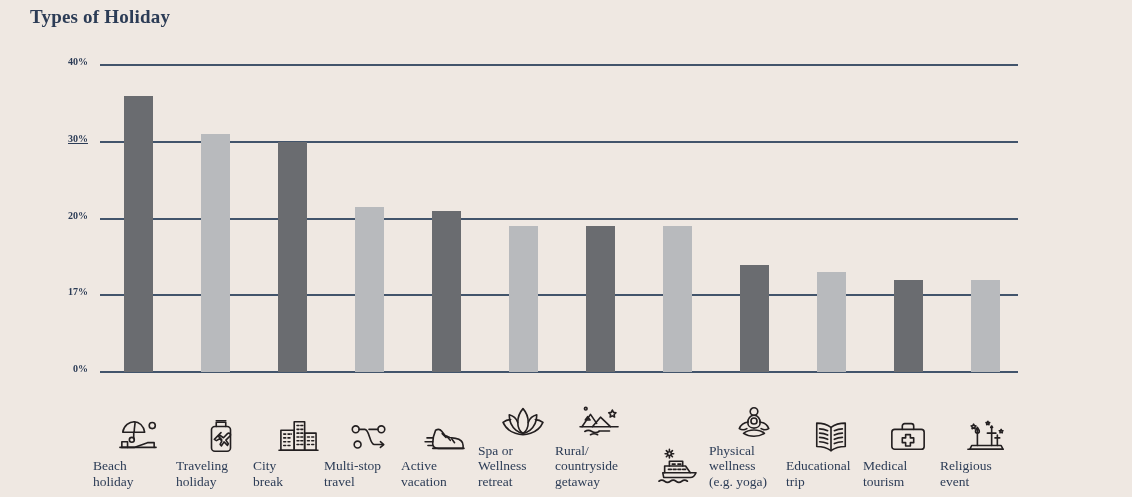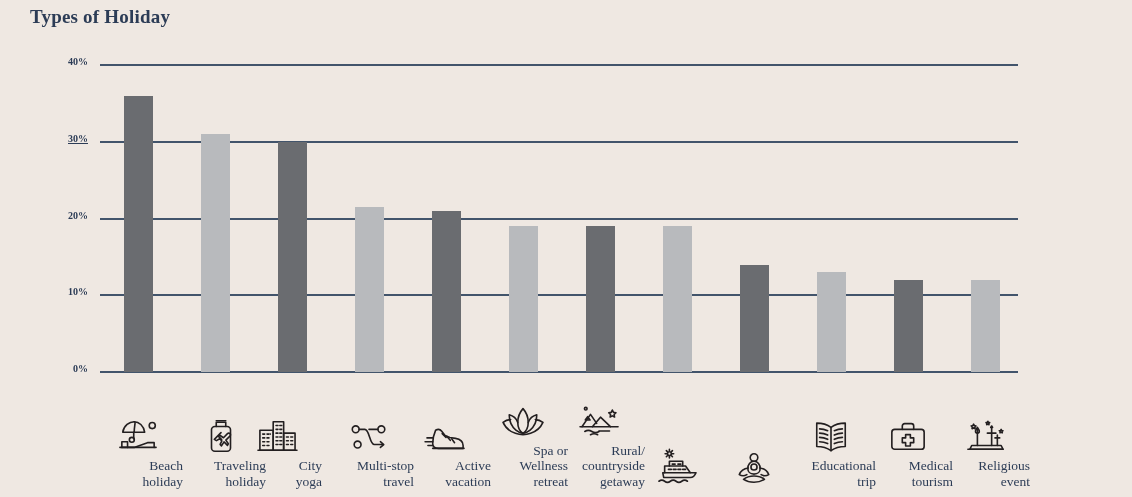--- a/index.html
+++ b/index.html
@@ -66,21 +66,21 @@
     position: absolute;
     width: 29px;
     bottom: 125px; 
   }
 
   
   .cat-col {
     position: absolute;
     bottom: 0;
     width: 92px;
-    text-align: right;
+    text-align: left;
   }
 
   .cat-icon {
     height: 44px;
     display: flex;
     align-items: flex-end;
     justify-content: center;
     margin-bottom: 3px;
   }
 
@@ -113,21 +113,21 @@
         <div class="gridline" style="top: 64px; background: rgb(66, 84, 107);"></div>
         <div class="gridline" style="top: 140.75px; background: rgb(66, 84, 107);"></div>
         <div class="gridline" style="top: 217.5px; background: rgb(66, 84, 107);"></div>
         <div class="gridline" style="top: 294.25px; background: rgb(66, 84, 107);"></div>
         <div class="gridline" style="top: 371px; background: rgb(66, 84, 107);"></div>
       </div>
     <div id="ytick-labels">
         <div class="ytick-label" style="top: 56px;">40%</div>
         <div class="ytick-label" style="top: 132.75px; text-decoration: underline;">30%</div>
         <div class="ytick-label" style="top: 209.5px;">20%</div>
-        <div class="ytick-label" style="top: 286.25px;">10%</div>
+        <div class="ytick-label" style="top: 286.25px;">17%</div>
         <div class="ytick-label" style="top: 363px;">0%</div>
       </div>
     <div id="bars">
         <div class="bar" title="Beach holiday: 36%" style="left: 123.5px; height: 276.3px; bottom: 125px; background: rgb(106, 108, 112);"></div>
         <div class="bar" title="Traveling holiday: 31%" style="left: 200.5px; height: 237.925px; bottom: 125px; background: rgb(184, 186, 189);"></div>
         <div class="bar" title="City break: 30%" style="left: 277.5px; height: 230.25px; bottom: 125px; background: rgb(106, 108, 112);"></div>
         <div class="bar" title="Multi-stop travel: 21.5%" style="left: 354.5px; height: 165.012px; bottom: 125px; background: rgb(184, 186, 189);"></div>
         <div class="bar" title="Active vacation: 21%" style="left: 431.5px; height: 161.175px; bottom: 125px; background: rgb(106, 108, 112);"></div>
         <div class="bar" title="Spa or Wellness retreat: 19%" style="left: 508.5px; height: 145.825px; bottom: 125px; background: rgb(184, 186, 189);"></div>
         <div class="bar" title="Rural/ countryside getaway: 19%" style="left: 585.5px; height: 145.825px; bottom: 125px; background: rgb(106, 108, 112);"></div>
@@ -163,35 +163,35 @@
               <path d="M19 10V5.5h10V10"></path>
               <path d="M19 4h10"></path>
               <path d="M24 16.5l-7 7 2.2 1.4 3.4-2 2.3 2.3-1.8 3.6 1.4 1.6 2.7-4.2 3.6 3.6.9-1.6-2.6-3.9 4.3-4.2c.8-.8.8-1.9 0-2.6-.7-.7-1.8-.7-2.6 0l-4.2 4.3-3.9-2.6-1.6.9 3.6 3.6"></path>
             </svg>
           </div>
           <div class="cat-label">
             <span class="cat-label-line">Traveling</span>
             <span class="cat-label-line">holiday</span>
           </div>
         </div>
-        <div class="cat-col" style="left: 231px; bottom: 8px;">
+        <div class="cat-col" style="left: 252px; bottom: 8px;">
           <div class="cat-icon">
             <svg width="48" height="38" viewBox="0 0 48 40" fill="none" stroke="#231f20" stroke-width="1.7" stroke-linecap="round" stroke-linejoin="round">
               <rect x="6" y="14" width="14" height="21"></rect>
               <rect x="20" y="5" width="11" height="30"></rect>
               <rect x="31" y="17" width="12" height="18"></rect>
               <path d="M9 18h2M13.5 18h2M17 18h0M9 22h2M13.5 22h2M9 26h2M13.5 26h2M9 30h2M13.5 30h2"></path>
               <path d="M23 9h2M27 9h2M23 13h2M27 13h2M23 17h2M27 17h2M23 21h2M27 21h2M23 25h2M27 25h2M23 29h2M27 29h2"></path>
               <path d="M34 21h2M38.5 21h2M34 25h2M38.5 25h2M34 29h2M38.5 29h2"></path>
               <path d="M4 35h41"></path>
             </svg>
           </div>
           <div class="cat-label">
             <span class="cat-label-line">City</span>
-            <span class="cat-label-line">yoga</span>
+            <span class="cat-label-line">break</span>
           </div>
         </div>
         <div class="cat-col" style="left: 323px; bottom: 8px;">
           <div class="cat-icon">
             <svg width="48" height="38" viewBox="0 0 48 40" fill="none" stroke="#231f20" stroke-width="1.7" stroke-linecap="round" stroke-linejoin="round">
               <circle cx="10" cy="13" r="3.6"></circle>
               <circle cx="37" cy="13" r="3.6"></circle>
               <circle cx="12" cy="29" r="3.6"></circle>
               <path d="M13.6 13h6c5 0 5 16 10 16h9"></path>
               <path d="M33.4 13H24"></path>
@@ -269,20 +269,25 @@
         <div class="cat-col" style="left: 708px; bottom: 8px;">
           <div class="cat-icon">
             <svg width="48" height="38" viewBox="0 0 48 40" fill="none" stroke="#231f20" stroke-width="1.7" stroke-linecap="round" stroke-linejoin="round">
               <circle cx="24" cy="10" r="4"></circle>
               <path d="M24 14c-4 0-6.5 3.5-6.5 7.5 0 3.5 2.5 6 6.5 6s6.5-2.5 6.5-6c0-4-2.5-7.5-6.5-7.5z"></path>
               <circle cx="24" cy="20" r="3.2"></circle>
               <path d="M18 21c-4 .5-8 3-9.5 7 2.5 1.5 5.5 1.5 8 0"></path>
               <path d="M30 21c4 .5 8 3 9.5 7-2.5 1.5-5.5 1.5-8 0"></path>
               <path d="M13 33c3-2.5 7-3.5 11-3.5s8 1 11 3.5c-3 2-7 3-11 3s-8-1-11-3z"></path>
             </svg>
+          </div>
+          <div class="cat-label">
+            <span class="cat-label-line">Physical</span>
+            <span class="cat-label-line">wellness</span>
+            <span class="cat-label-line">(e.g. yoga)</span>
           </div>
         </div>
         <div class="cat-col" style="left: 785px; bottom: 8px;">
           <div class="cat-icon">
             <svg width="48" height="38" viewBox="0 0 48 40" fill="none" stroke="#231f20" stroke-width="1.7" stroke-linecap="round" stroke-linejoin="round">
               <path d="M24 11c-4-3-9-4.5-15-4.5V31c6 0 11 1.5 15 4.5 4-3 9-4.5 15-4.5V6.5c-6 0-11 1.5-15 4.5z"></path>
               <path d="M24 11v24.5"></path>
               <path d="M12 12.5c3 0 6 .8 8.5 2M12 17c3 0 6 .8 8.5 2M12 21.5c3 0 6 .8 8.5 2M12 26c3 0 6 .8 8.5 2"></path>
               <path d="M36 12.5c-3 0-6 .8-8.5 2M36 17c-3 0-6 .8-8.5 2M36 21.5c-3 0-6 .8-8.5 2M36 26c-3 0-6 .8-8.5 2"></path>
             </svg>

